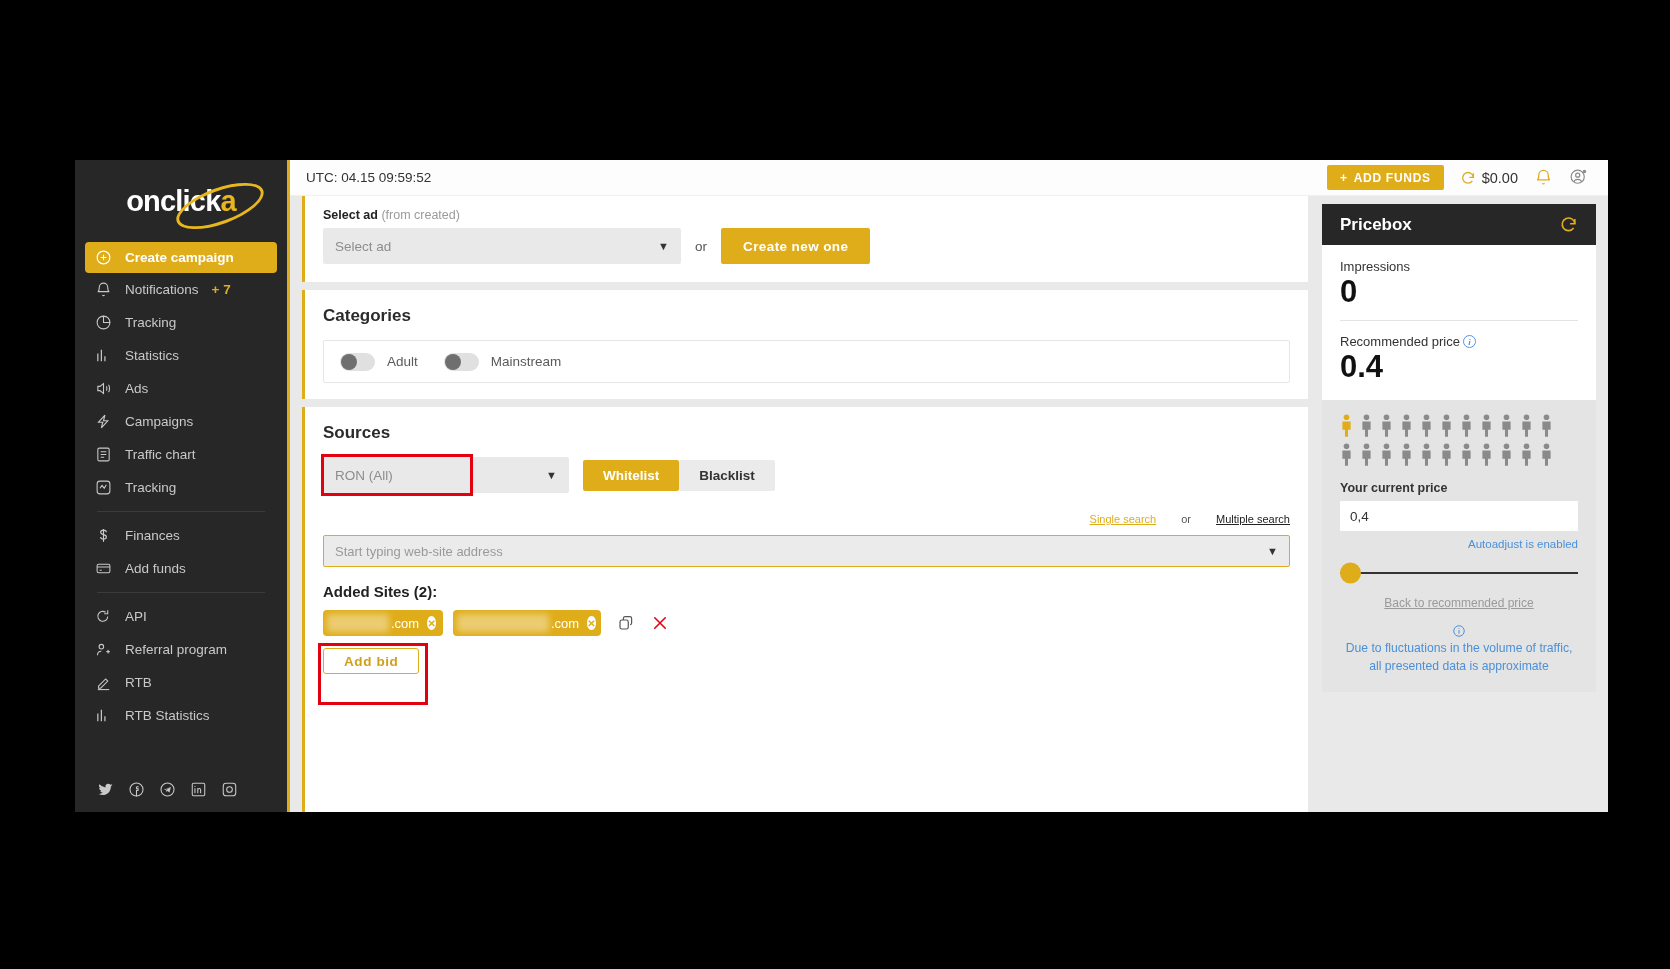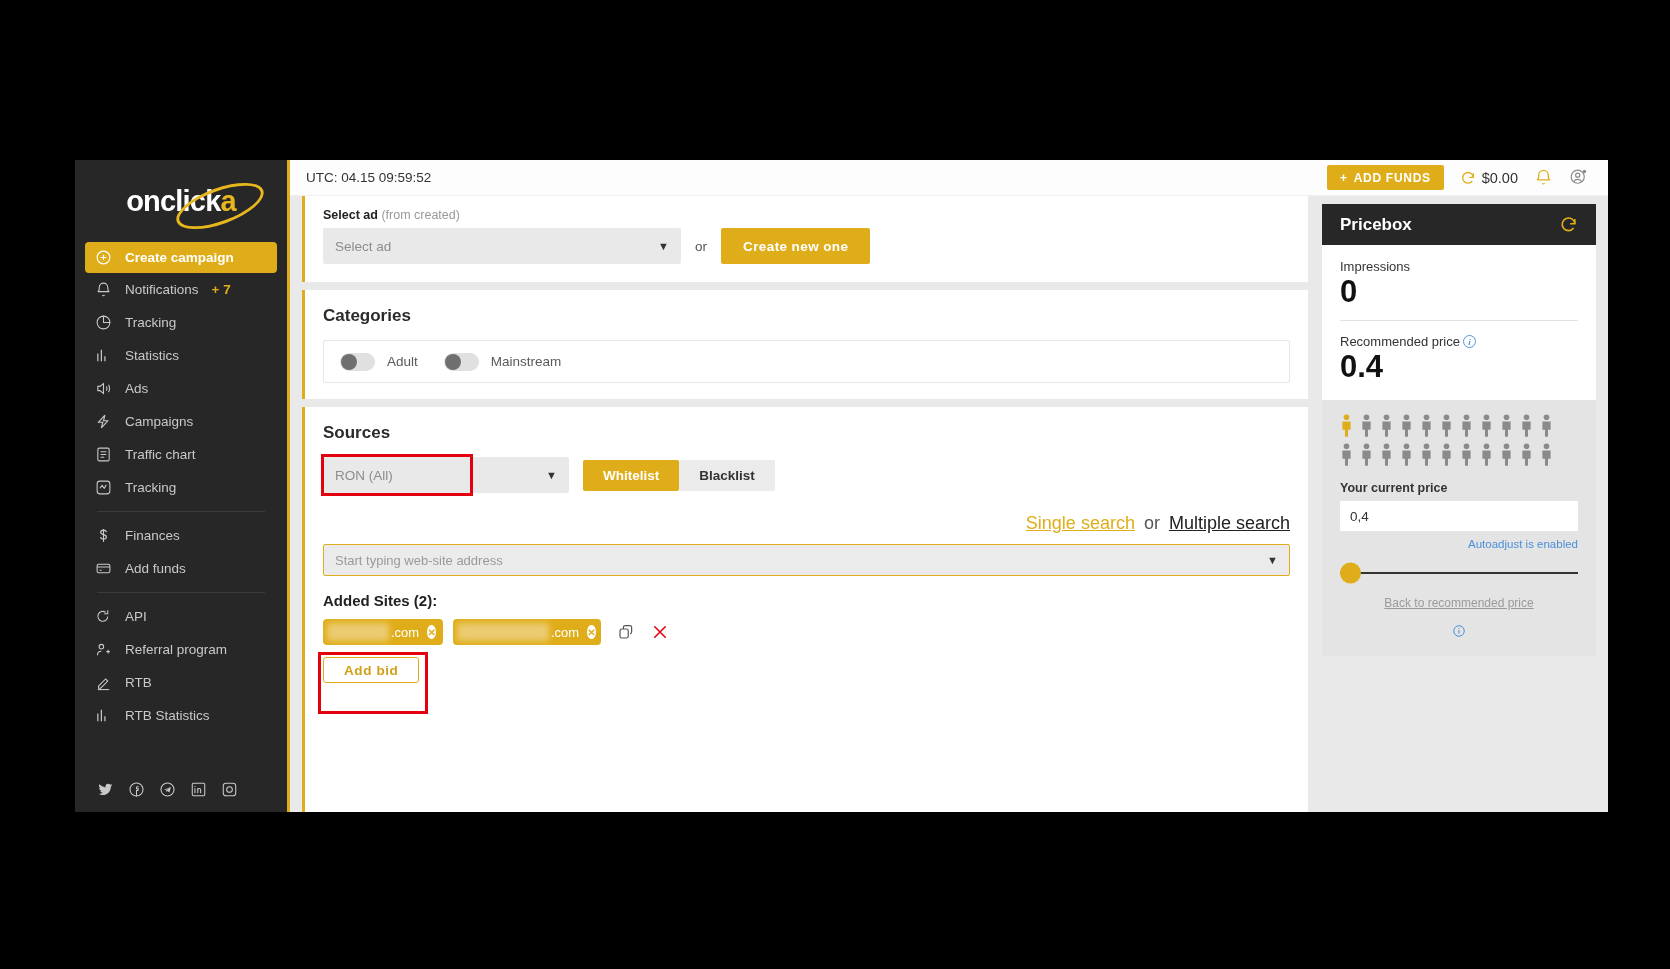--- a/index.html
+++ b/index.html
@@ -225,22 +225,22 @@
     font-weight: 700;
     cursor: pointer;
     background: #ebebeb;
     color: #333;
     border-radius: 2px;
   }
   .seg button.on { background: #e0ad1a; color: #fff; }
 
   .search-links {
     display: flex; justify-content: flex-end;
-    align-items: center; gap: 9px;
-    font-size: 18px; color: #555;
+    align-items: center; gap: 25px;
+    font-size: 11px; color: #555;
     margin-top: 20px;
   }
   .search-links a { cursor: pointer; text-decoration: underline; }
   .search-links a.sel { color: #e0ad1a; }
   .search-links a.alt { color: #222; }
 
   .site-input {
     margin-top: 10px;
     height: 32px;
     background: #ebebeb;
@@ -809,19 +809,20 @@
 
           <div class="back-rec">Back to recommended price</div>
 
           <div class="pb-note">
             <span class="ic">
                 <svg width="14" height="14" viewBox="0 0 24 24" fill="none" stroke="#4a90d9" stroke-width="1.7" style="display:block;margin:0 auto;">
                   <circle cx="12" cy="12" r="9"></circle>
                   <path d="M12 11v5M12 7.8v.01" stroke-linecap="round"></path>
                 </svg>
               </span>
+            <span>Due to fluctuations in the volume of traffic, all presented data is approximate</span>
           </div>
         </div>
       </aside>
 
     </div>
   </div>
 </div>
 
 </body></html>

